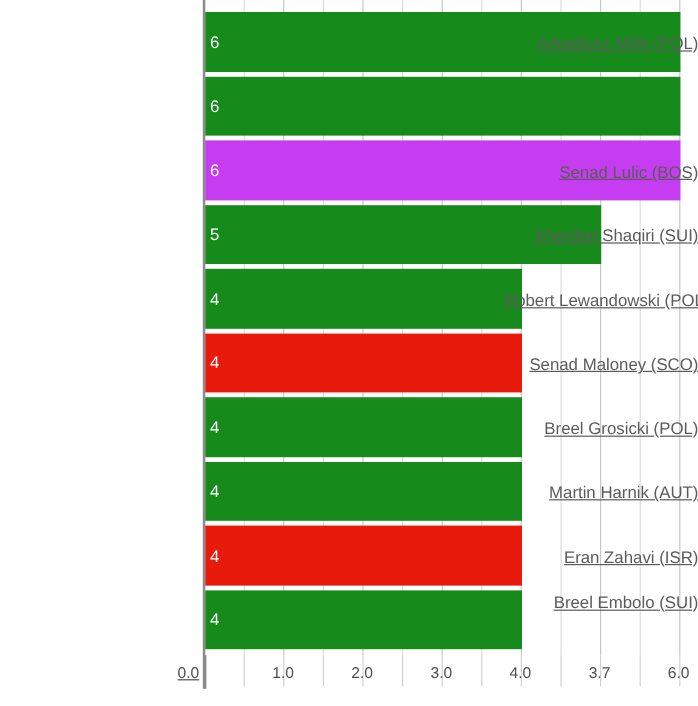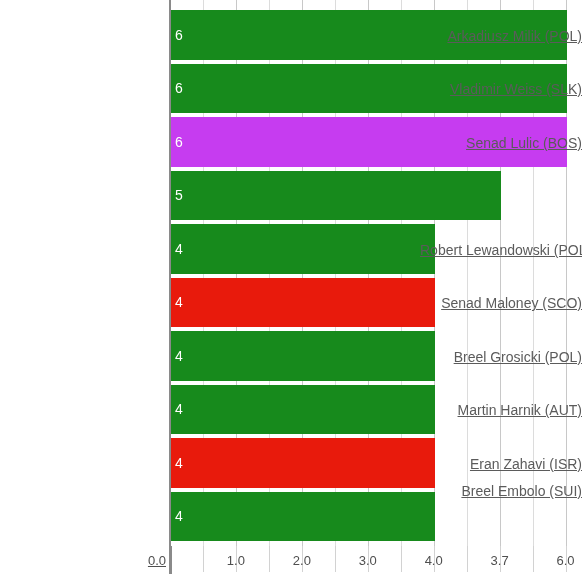--- a/index.html
+++ b/index.html
@@ -201,28 +201,28 @@
             <span class="bar-value">4</span>
           </div>
         </div>
       </div>
   </div>
 
   <div id="y-axis-line"></div>
 
   <div id="cat-labels">
       <div class="cat-label-inner" style="top: 27.75px;">Arkadiusz Milik (POL)</div>
-      <div class="cat-label-inner" style="top: 81.25px;">Vladimir Weiss (SLK)</div>
       <div class="cat-label-inner" style="top: 134.75px;">Senad Lulic (BOS)</div>
+      <div class="cat-label-inner" style="top: 188.25px;">Xherdan Shaqiri (SUI)</div>
       <div class="cat-label-inner" style="top: 241.75px;">Robert Lewandowski (POL)</div>
       <div class="cat-label-inner" style="top: 295.25px;">Senad Maloney (SCO)</div>
       <div class="cat-label-inner" style="top: 348.75px;">Breel Grosicki (POL)</div>
       <div class="cat-label-inner" style="top: 402.25px;">Martin Harnik (AUT)</div>
       <div class="cat-label-inner" style="top: 455.75px;">Eran Zahavi (ISR)</div>
-      <div class="cat-label-inner" style="top: 483px;">Breel Embolo (SUI)</div>
+      <div class="cat-label-inner" style="top: 494px;">Breel Embolo (SUI)</div>
     </div>
 
   <div id="x-axis">
       <div class="xtick-line zero" style="left: 170px;"></div>
       <div class="xtick-line" style="left: 202.96px;"></div>
       <div class="xtick-line" style="left: 235.92px;"></div>
       <div class="xtick-line" style="left: 268.88px;"></div>
       <div class="xtick-line" style="left: 301.84px;"></div>
       <div class="xtick-line" style="left: 334.8px;"></div>
       <div class="xtick-line" style="left: 367.76px;"></div>

